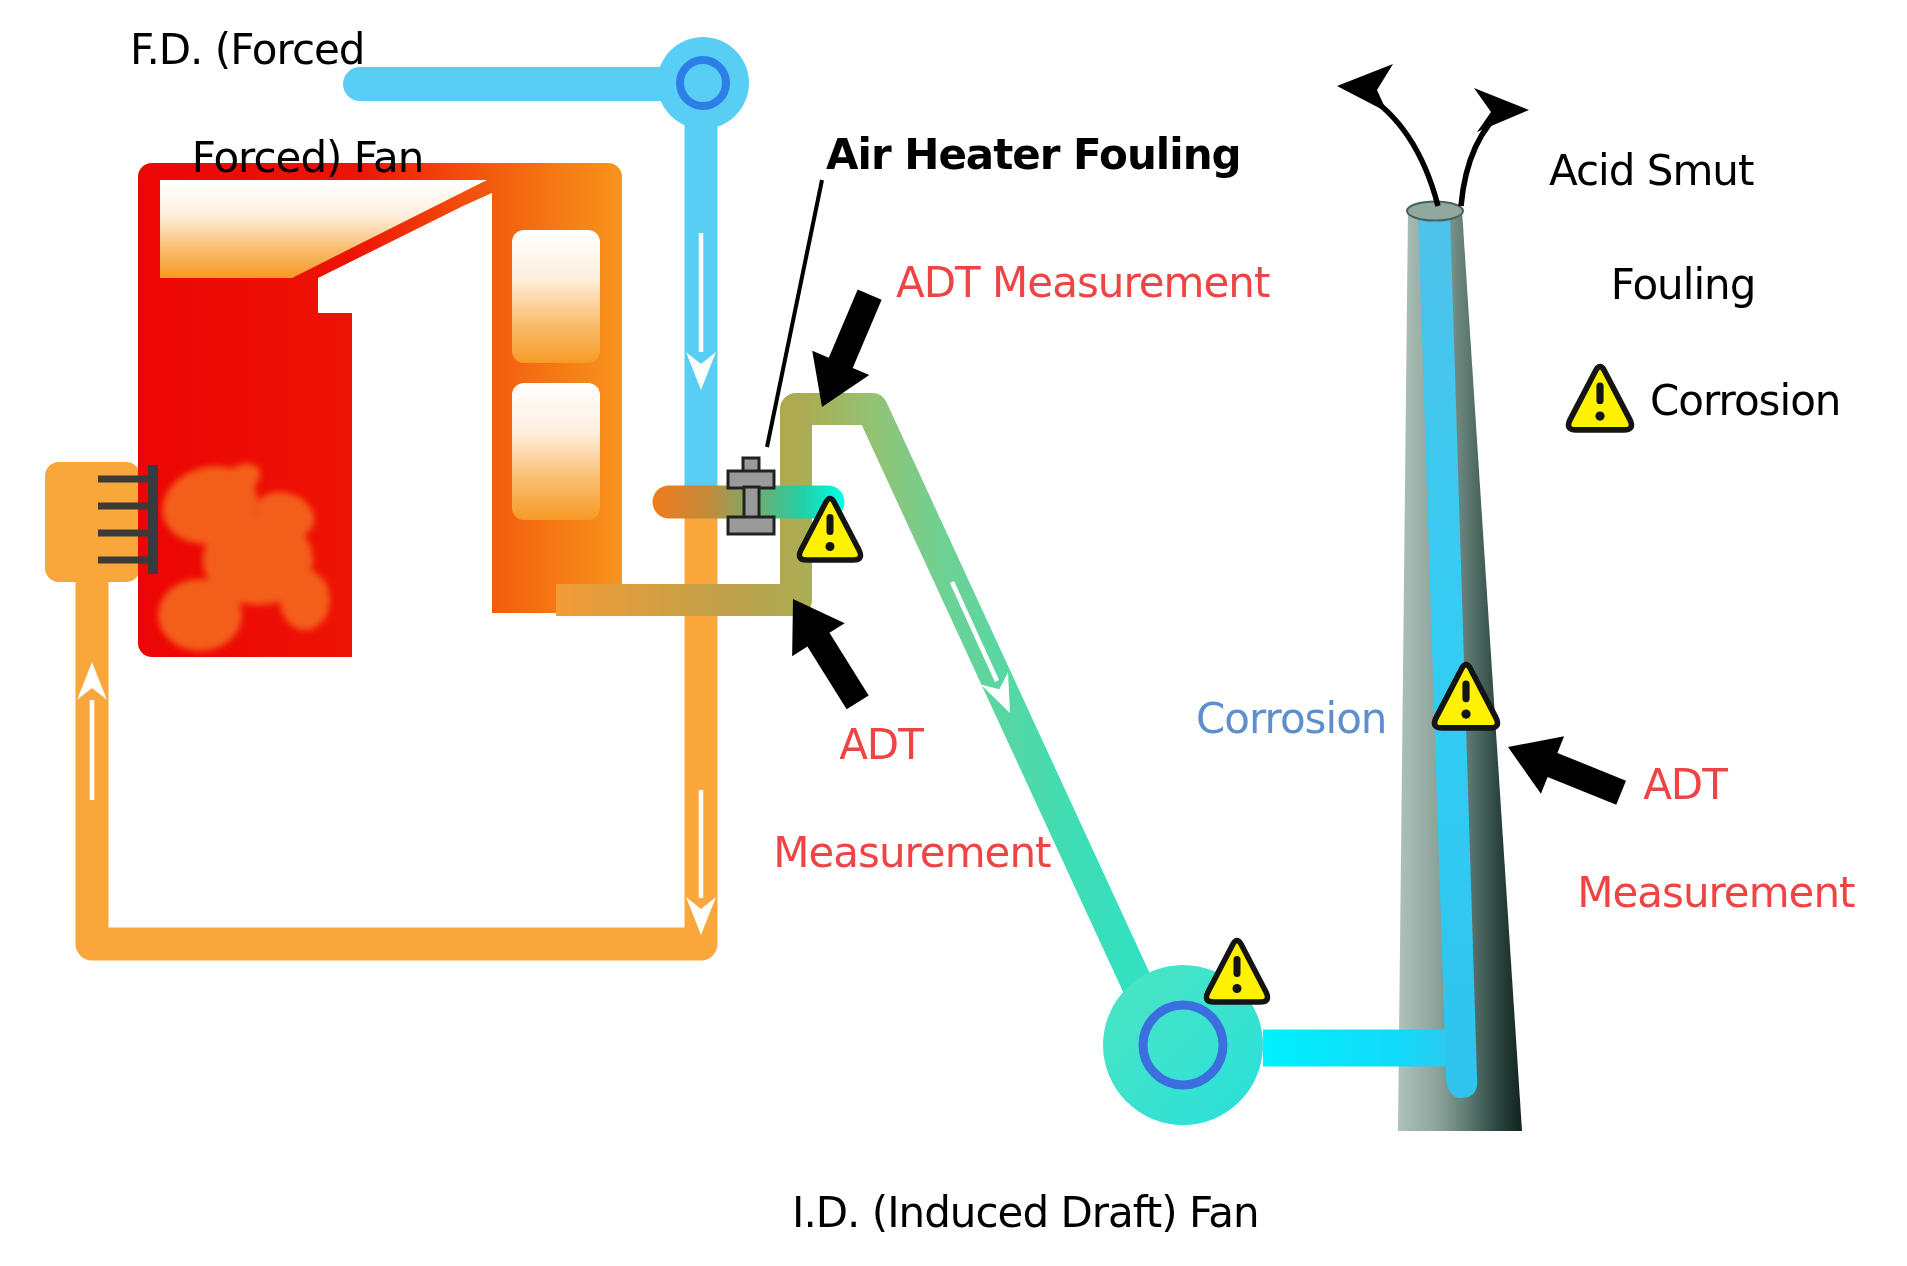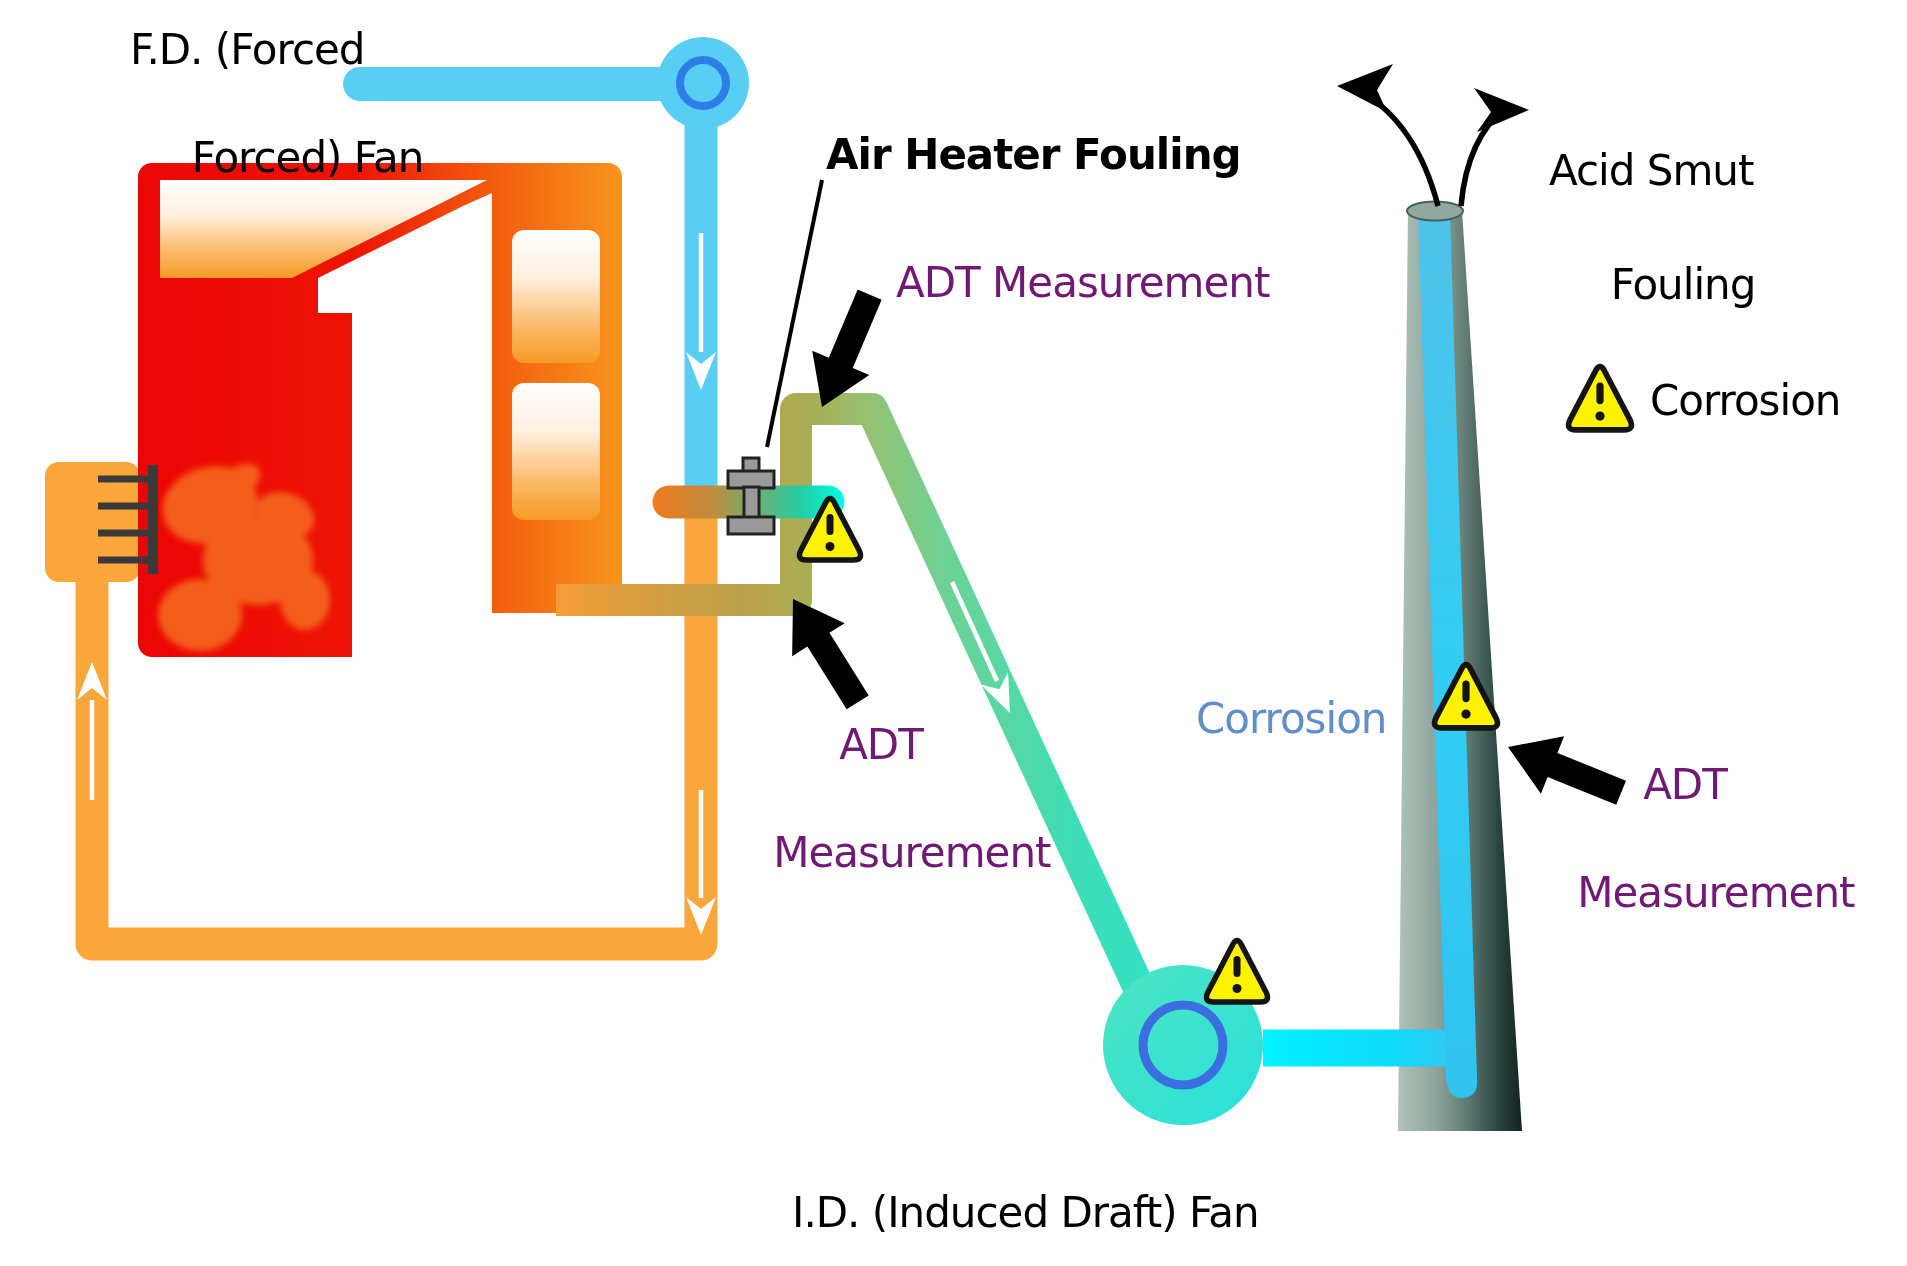--- a/index.html
+++ b/index.html
@@ -12,21 +12,21 @@
   }
   #diagram-svg{position:absolute;left:0;top:0;}
   .lbl{
     position:absolute;
     font-size:42px;
     letter-spacing:-1px;
     line-height:54px;
     color:#000000;
     white-space:pre;
   }
-  .lbl-red{color:#701a75;}
+  .lbl-red{color:#ef4444;}
   .lbl-blue{color:#5E8FCC;}
   .lbl-center{text-align:center;}
 </style>
 </head>
 <body>
 
 <div id="stage">
 
 <svg id="diagram-svg" width="1907" height="1266" viewBox="0 0 1907 1266">
   <defs>

